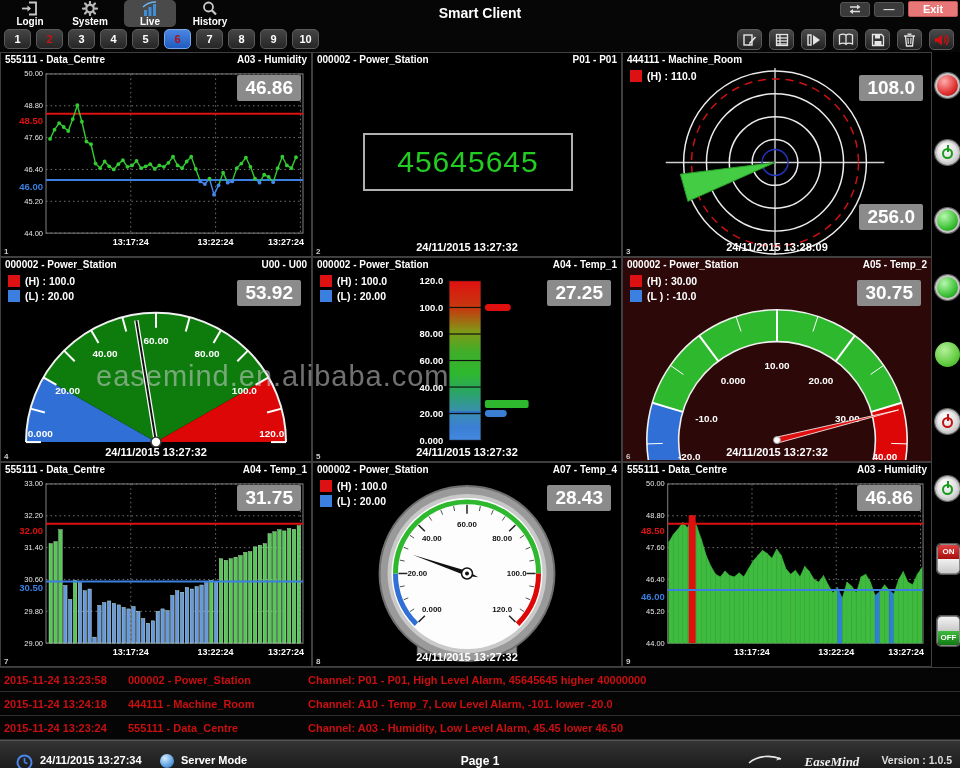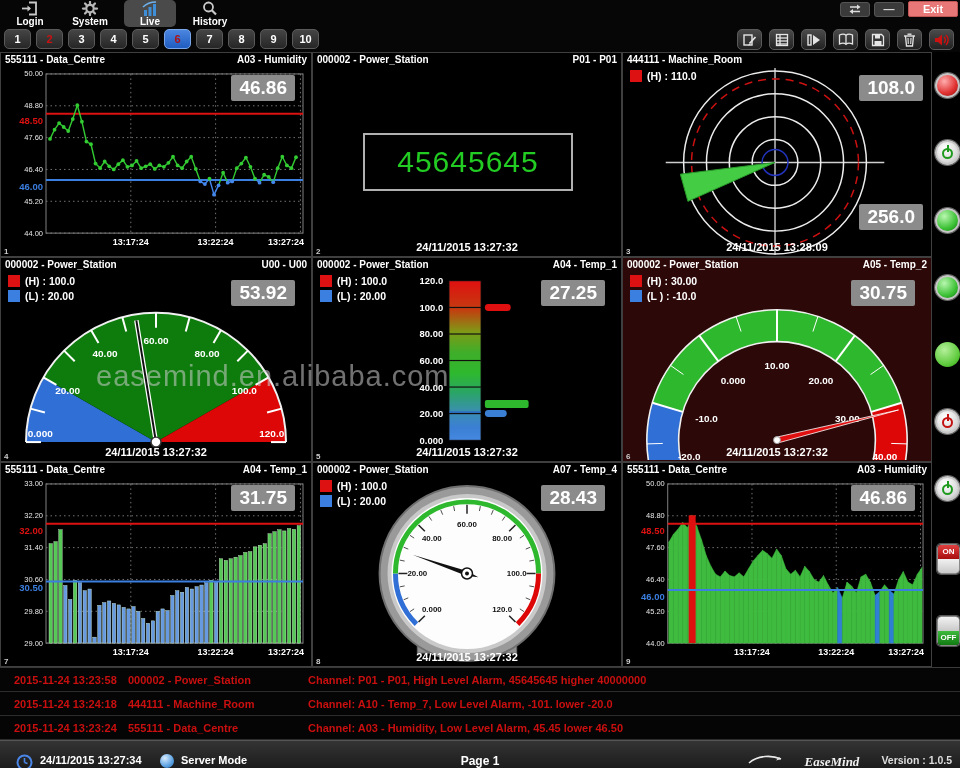--- a/index.html
+++ b/index.html
@@ -35,21 +35,21 @@
   .tool{width:25px;height:21px;background:linear-gradient(#4a4a4a,#222);border:1px solid #5a5a5a;
     border-radius:5px;display:flex;align-items:center;justify-content:center;cursor:pointer}
 
   
   .panel{position:absolute;background:#000;border:1px solid #3f3f3f}
   .phead{position:absolute;left:0;right:0;top:0;height:13px;display:flex;justify-content:space-between;
     padding:1px 4px 0 4px;color:#fff;font-size:10px;font-weight:bold;white-space:nowrap}
   .chart{position:absolute;left:1px;right:1px;top:13px;bottom:1px}
   .vbadge{position:absolute;background:#8b8b8b;color:#fff;font-size:19px;font-weight:bold;
     padding:1px 8px;border-radius:2px;line-height:24px}
-  .b-tr{top:22px;right:16px}
+  .b-tr{top:22px;right:10px}
   .b-top{top:22px;right:8px}
   .b-bot{bottom:26px;right:8px}
   .legend{position:absolute;left:7px;top:17px;z-index:3}
   .lrow{display:flex;align-items:center;margin-bottom:3px}
   .lsq{width:12px;height:12px;margin-right:5px;flex:none}
   .ltx{color:#fff;font-size:10.5px;font-weight:bold}
   .pts{position:absolute;bottom:3px;left:0;right:0;text-align:center;color:#fff;
     font-size:11px;font-weight:bold;z-index:3}
   .pindex{position:absolute;left:3px;bottom:0;font-size:8px;color:#ccc;font-weight:bold;z-index:3}
   .digital-box{position:absolute;left:50px;top:80px;width:210px;height:58px;border:2px solid #b0b0b0;
@@ -78,21 +78,21 @@
   .rocker .half{flex:1;display:flex;align-items:center;justify-content:center;
     font-size:8px;font-weight:bold;color:#fff}
   .half.plain{background:linear-gradient(#f2f2f2,#c9c9c9)}
   .half.redbg{background:linear-gradient(#e04040,#a80f0f)}
   .half.greenbg{background:linear-gradient(#3dbb3d,#117a11)}
 
   
   .alarms{position:absolute;left:0;top:667px;width:960px;height:73px;background:#050505;border-top:1px solid #3a3a3a}
   .arow{height:24px;display:flex;align-items:center;border-bottom:1px solid #2c2c2c;cursor:default}
   .arow span{color:#c90f0f;font-size:11px;font-weight:bold;white-space:nowrap}
-  .a-time{width:118px;padding-left:14px;flex:none}
+  .a-time{width:118px;padding-left:4px;flex:none}
   .a-station{width:182px;padding-left:10px;flex:none}
   .a-msg{flex:1;padding-left:8px}
 
   
   .statusbar{position:absolute;left:0;top:740px;width:960px;height:28px;
     background:linear-gradient(#343434,#1c1c1c);border-top:1px solid #555}
   .sb-item{position:absolute;top:13px;height:28px;display:flex;gap:7px;
     color:#fff;font-size:11px;font-weight:bold}
   .sb-clock{left:16px}
   .sb-mode{left:160px}
@@ -142,20 +142,21 @@
       <span>Live</span>
     </div>
     <div class="navbtn">
       <svg width="18" height="15" viewBox="0 0 18 15">
         <circle cx="7.5" cy="6" r="4.5" fill="none" stroke="#c8c8c8" stroke-width="1.8"></circle>
         <line x1="10.8" y1="9.3" x2="15" y2="13.5" stroke="#c8c8c8" stroke-width="2.2"></line>
       </svg>
       <span>History</span>
     </div>
   </div>
+  <div class="apptitle">Smart Client</div>
   <div class="winctl">
     <div class="wbtn">
       <svg width="14" height="12" viewBox="0 0 14 12">
         <line x1="2" y1="4" x2="10" y2="4" stroke="#ddd" stroke-width="1.5"></line>
         <path d="M9 1.5 L12.5 4 L9 6.5 Z" fill="#ddd"></path>
         <line x1="12" y1="8.5" x2="4" y2="8.5" stroke="#ddd" stroke-width="1.5"></line>
         <path d="M5 6 L1.5 8.5 L5 11 Z" fill="#ddd"></path>
       </svg>
     </div>
     <div class="wbtn">—</div>

